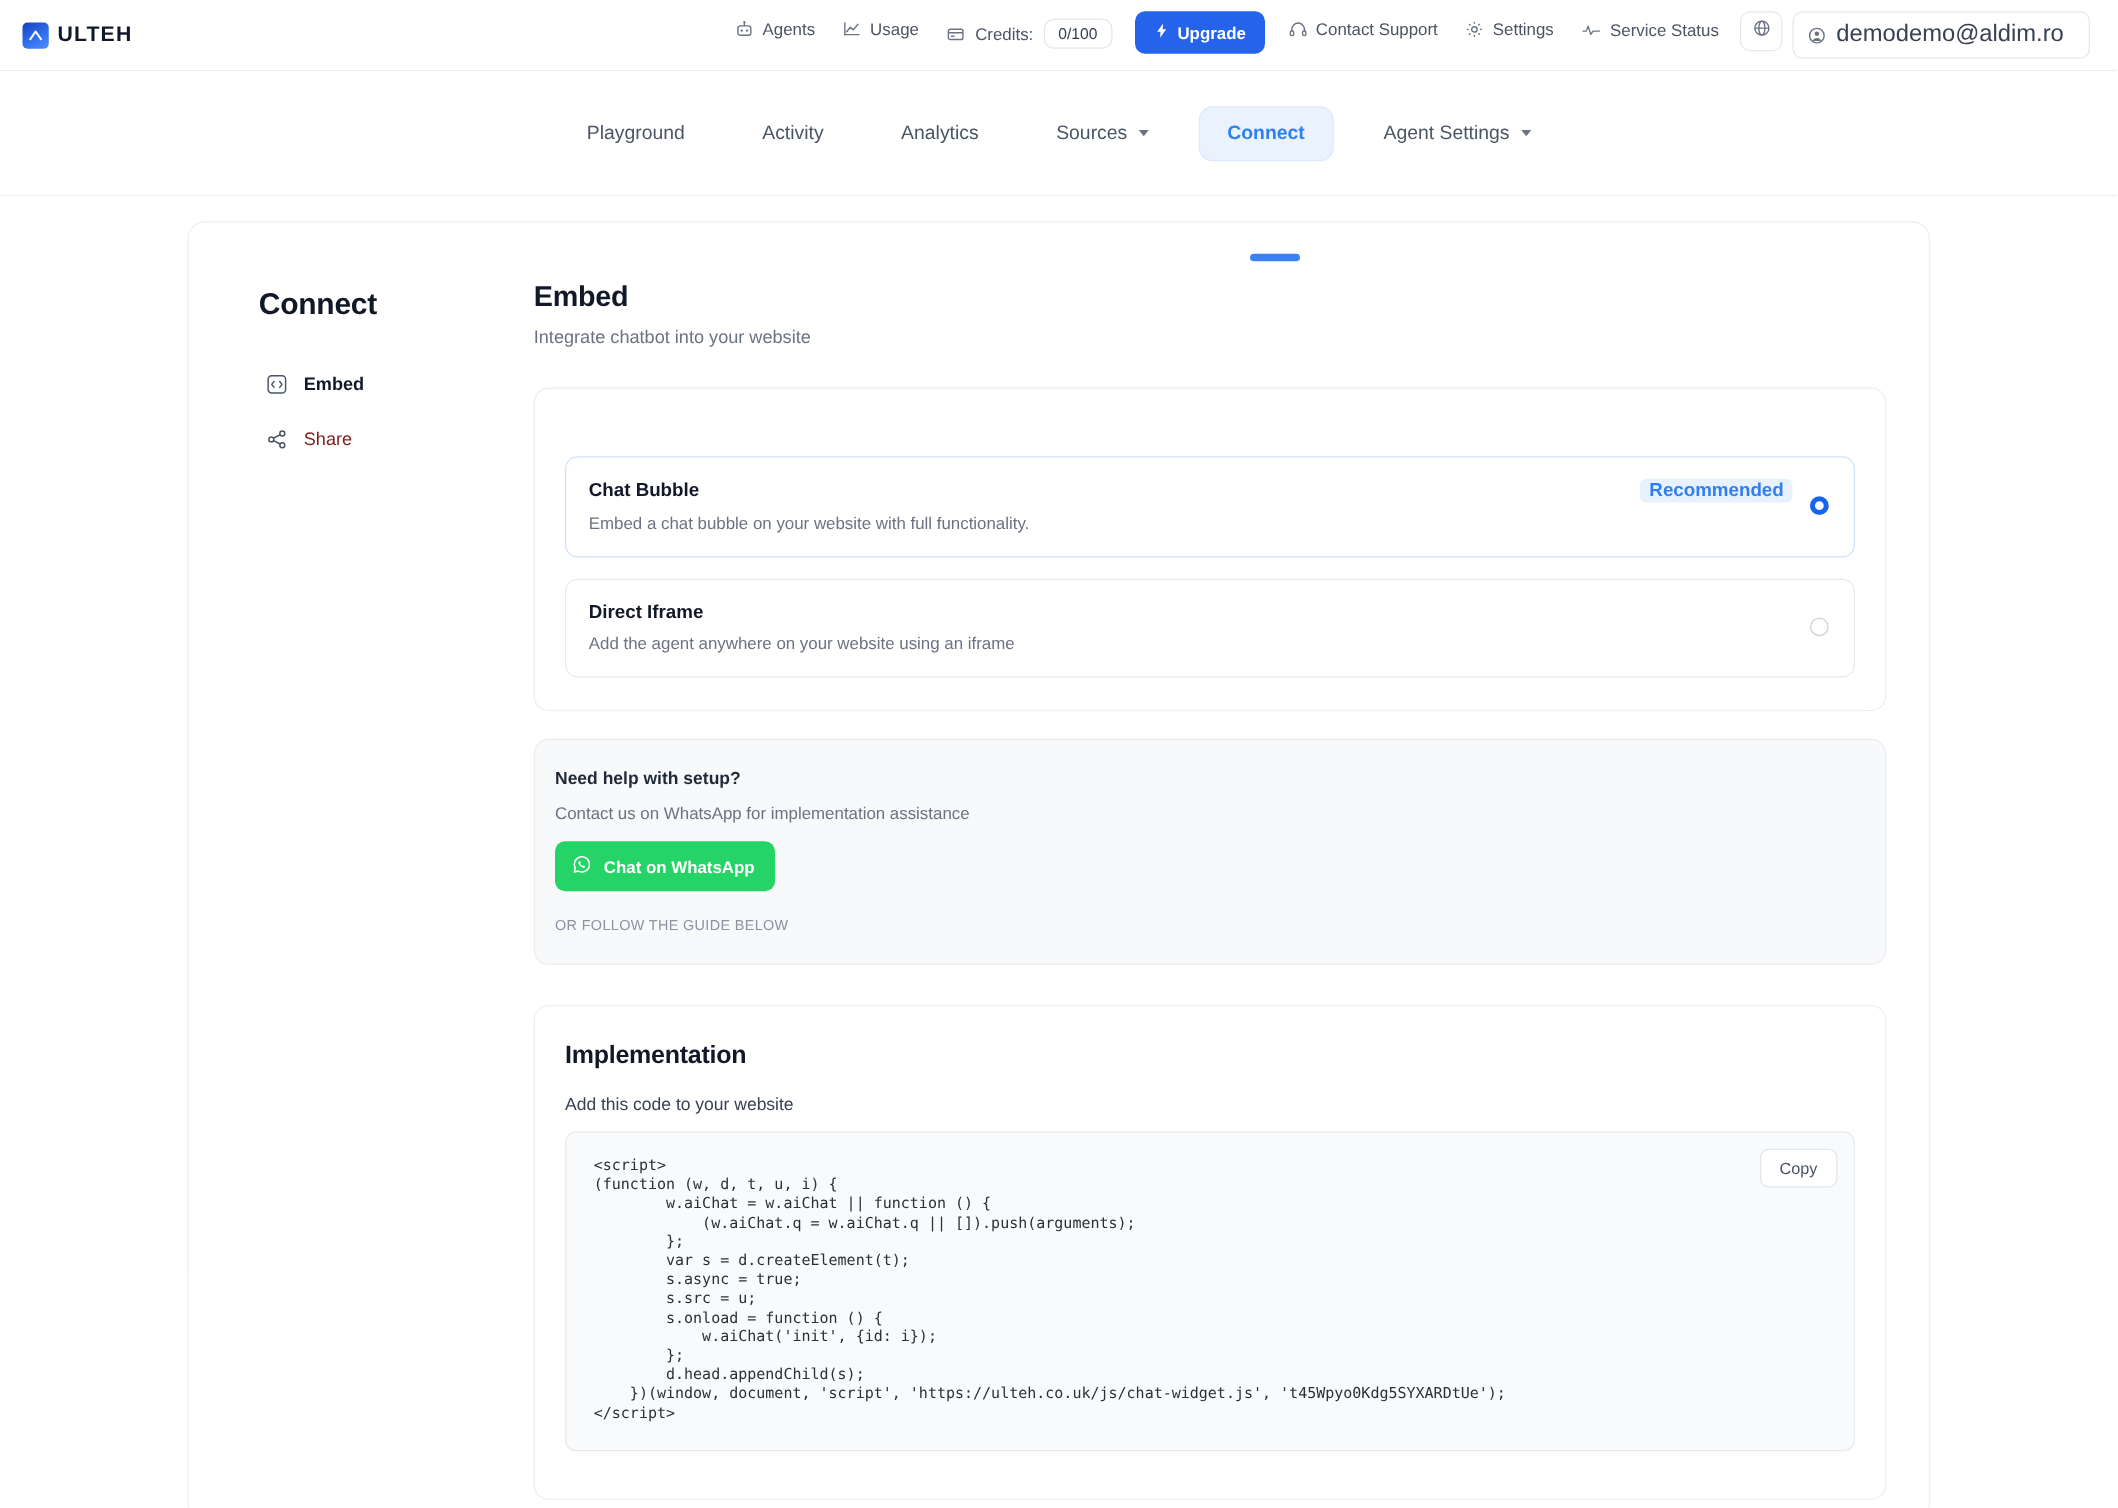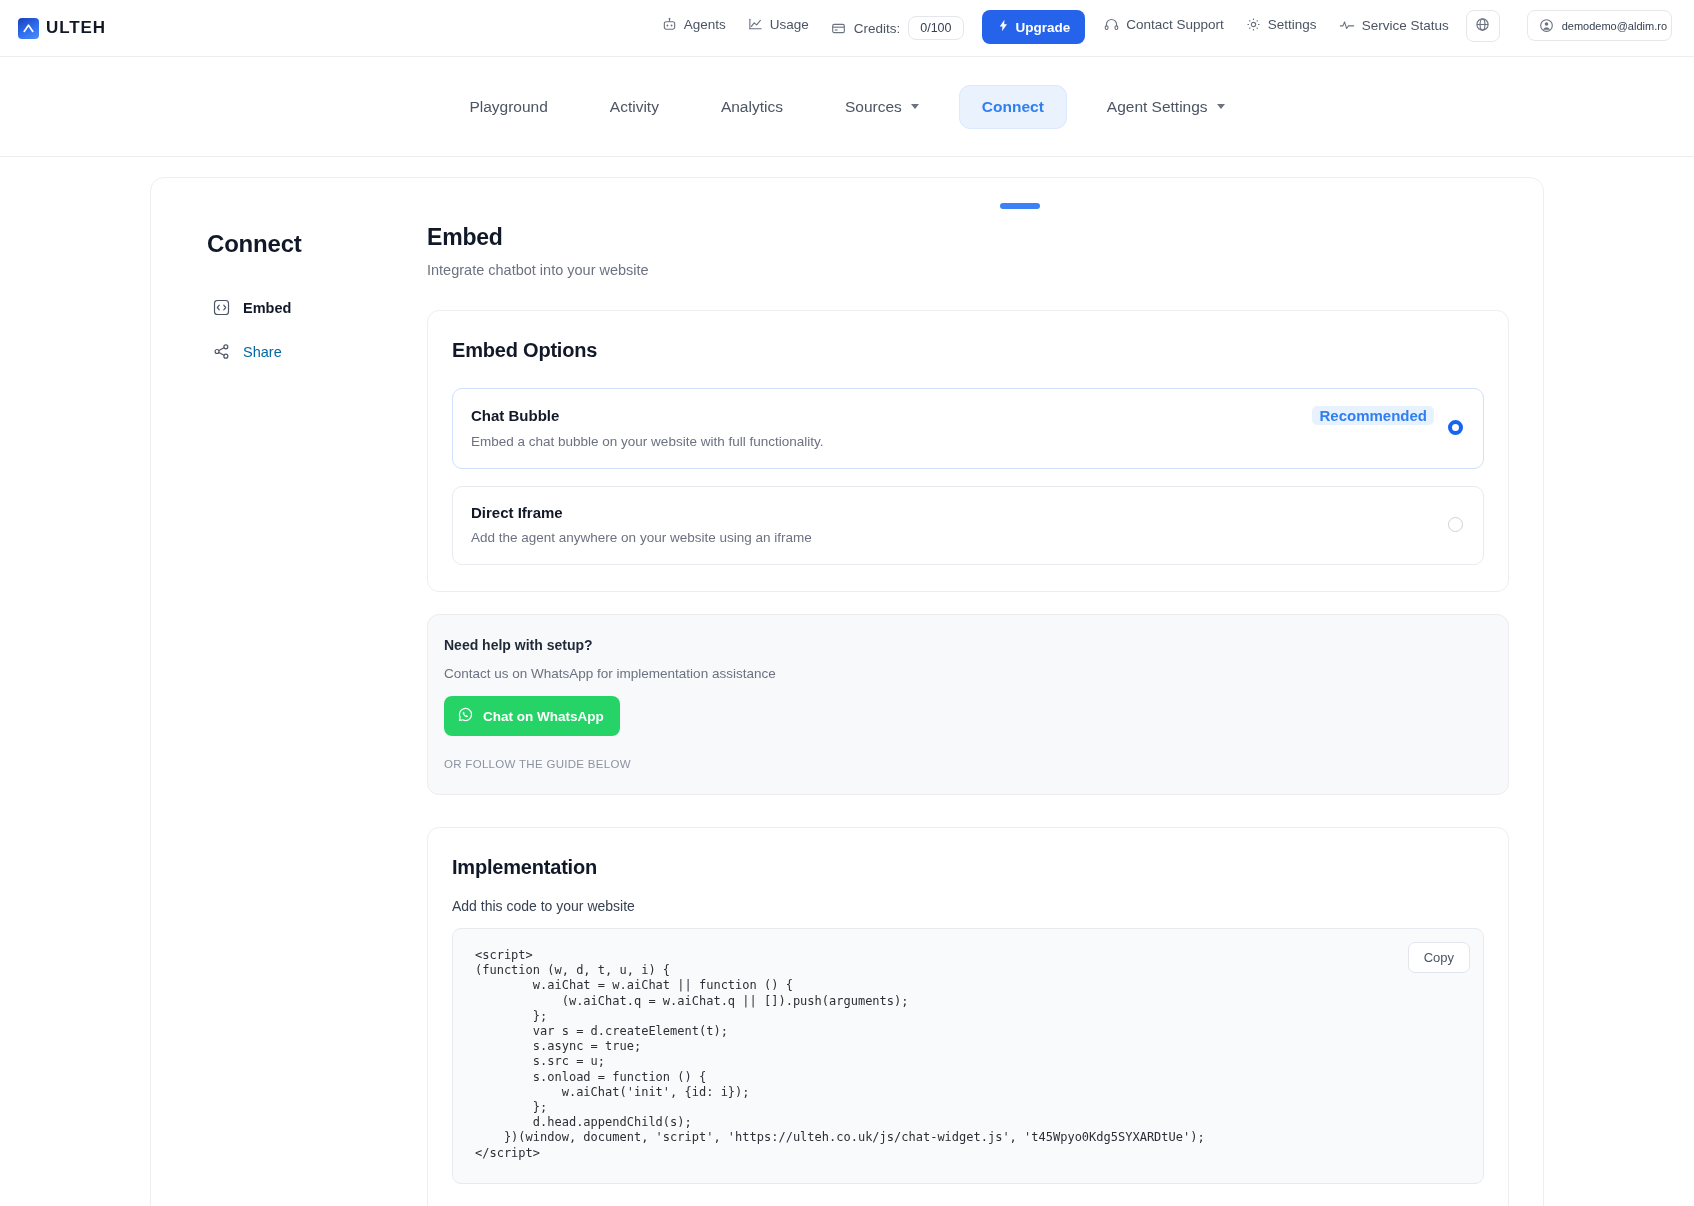--- a/index.html
+++ b/index.html
@@ -62,22 +62,22 @@
     font-family: inherit;
   }
   .icon-sq-btn {
     width: 34px; height: 32px; border: 1px solid #e5e7eb; border-radius: 8px;
     display: flex; align-items: center; justify-content: center;
     color: #6b7280; background: #fff; cursor: pointer; margin-left: 4px;
   }
   .account-btn {
     display: flex; align-items: center; gap: 8px;
     border: 1px solid #e5e7eb; border-radius: 8px;
-    padding: 7px 4px 7px 11px; font-size: 11px; color: #374151;
-    background: #fff; cursor: pointer; margin-left: 23px;
+    padding: 7px 20px 7px 11px; font-size: 19px; color: #374151;
+    background: #fff; cursor: pointer; margin-left: 4px;
     font-family: inherit;
   }
 
   
   .tabbar-shell { position: relative; background: #fff; }
   .tabbar {
     height: 100px;
     display: flex; align-items: center; justify-content: center;
     gap: 18px;
     background: #fff;
@@ -118,21 +118,21 @@
     padding: 40px 34px 0 28px;
   }
 
   
   .side { width: 222px; flex: 0 0 222px; padding-left: 28px; padding-top: 12px; }
   .side-title { font-size: 24px; font-weight: 700; color: #111827; letter-spacing: -.2px; }
   .side-list { margin-top: 33px; display: flex; flex-direction: column; gap: 11px; }
   .side-item {
     display: flex; align-items: center; gap: 13px;
     padding: 8px 6px; border-radius: 8px; cursor: pointer;
-    font-size: 14.5px; color: #0369a1;
+    font-size: 14.5px; color: #7f1d1d;
   }
   .side-item.active { font-weight: 700; color: #111827; }
   .side-ic { color: #4b5563; display: flex; align-items: center; }
 
   
   .main { flex: 1; padding-left: 26px; padding-top: 6px; max-width: 1120px; }
   .main-h1 { font-size: 23px; font-weight: 700; color: #111827; letter-spacing: -.2px; }
   .main-sub { margin-top: 11px; font-size: 14.5px; color: #6b7280; }
 
   .panel {
@@ -373,21 +373,20 @@
           <span>Share</span>
         </div>
       </div>
     </div>
 
     <div class="main">
       <div class="main-h1">Embed</div>
       <div class="main-sub">Integrate chatbot into your website</div>
 
       <div class="panel">
-        <div class="panel-h2">Embed Options</div>
         <div class="opt-list">
 
           <div class="opt selected">
             <div class="opt-body">
               <div class="opt-title-row">
                 <span class="opt-title">Chat Bubble</span>
                 <span class="badge">Recommended</span>
               </div>
               <div class="opt-desc">Embed a chat bubble on your website with full functionality.</div>
             </div>

